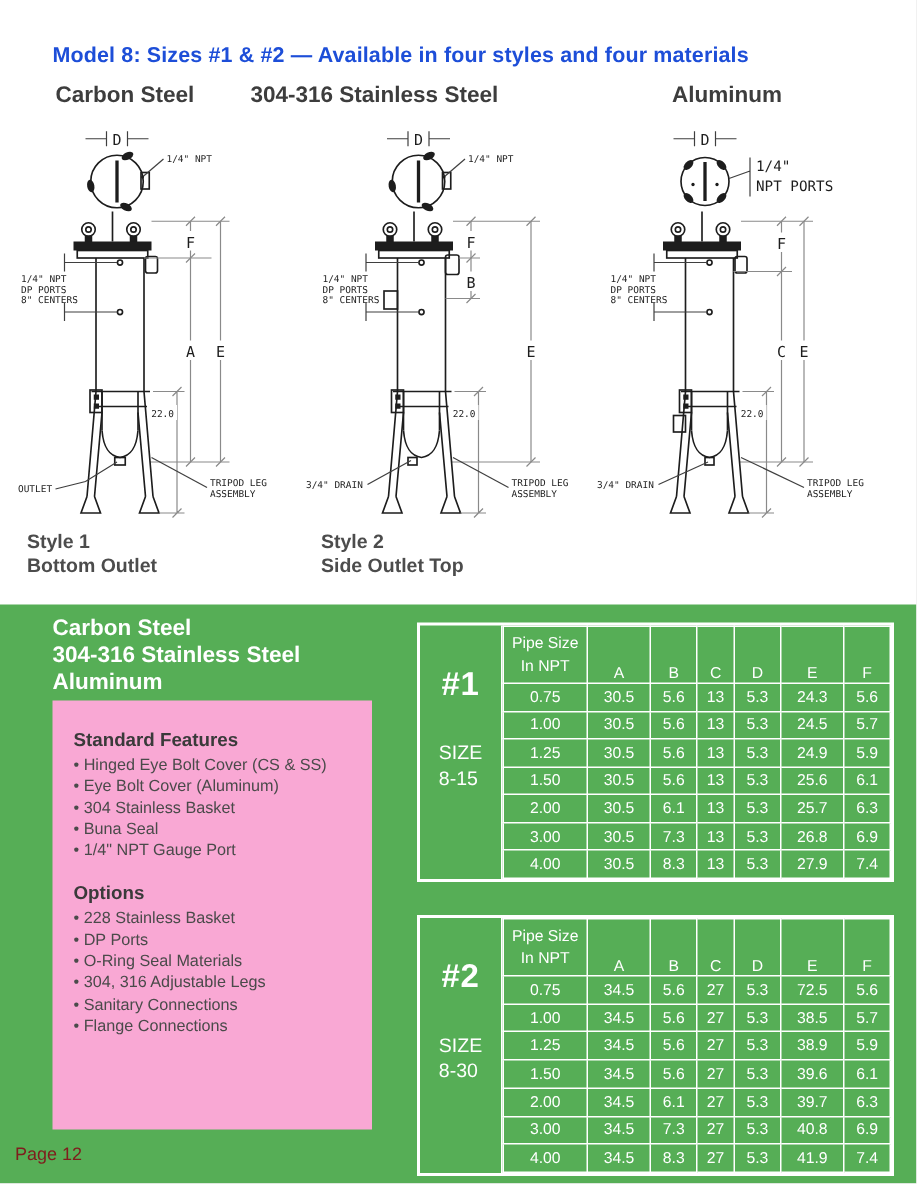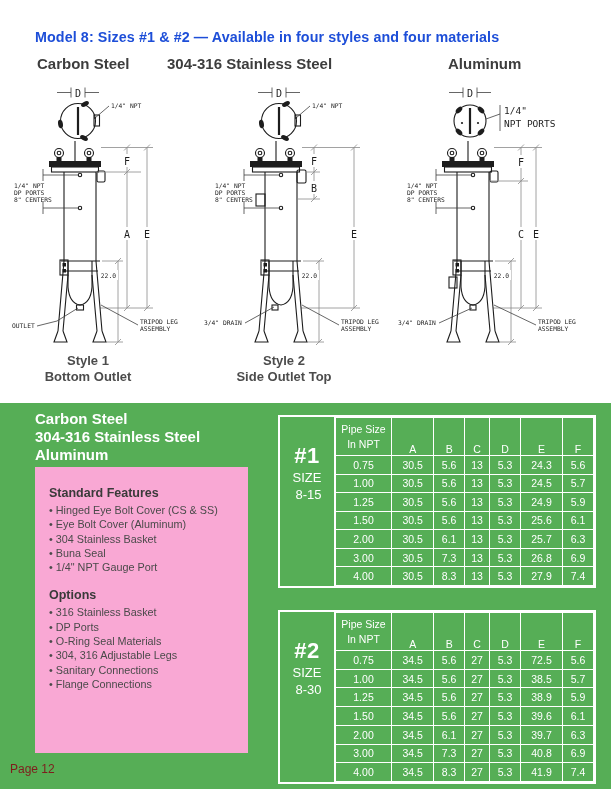--- a/index.html
+++ b/index.html
@@ -11,21 +11,21 @@
   .doc-title {
     position:absolute; left:35px; top:13px; font-size:14.3px; font-weight:bold;
     color:#1d4ed8; letter-spacing:0.1px;margin-top:16px;
   }
   .material-header { position:absolute; top:55px; font-size:15px; font-weight:bold; color:#3d3d3d; }
   .mh1 { left:37px; } .mh2 { left:167px; } .mh3 { left:448px; }
 
   .drawing { position:absolute; top:84px; }
   .dwg1 { left:5px; } .dwg2 { left:196px; } .dwg3 { left:398px; }
 
-  .caption { position:absolute; top:353px; width:140px; text-align:center;
+  .caption { position:absolute; top:353px; width:140px; 
     font-size:13px; font-weight:bold; color:#4c4c4c; line-height:15.5px; }
   .cap1 { left:18px; } .cap2 { left:214px; } .cap3 { left:417px; }
 
   
   .pl  { stroke:#1d1d1d; stroke-width:1.1; fill:none; }
   .pl2 { stroke:#1d1d1d; stroke-width:2.2; fill:none; }
   .plf { fill:#1d1d1d; stroke:none; }
   .dim { stroke:#8a8a8a; stroke-width:0.8; fill:none; }
   .dimd{ stroke:#3f3f3f; stroke-width:0.8; fill:none; }
   .gap { fill:#ffffff; }
@@ -43,21 +43,21 @@
     font-size:10.8px; color:#4a4a4a; line-height:14.3px; }
   .feature-list li::before { content:"• "; }
   .page-number { position:absolute; left:10px; top:359px; color:#7f1d1d; font-size:12px; }
 
   .dim-table-block { position:absolute; left:278px; width:318px;
     border:2px solid #ffffff; display:flex; color:#ffffff; box-sizing:border-box; }
   .tb1 { top:415px; height:173px; } .tb2 { top:610px; height:174px; }
   .label-col { width:54px; border-right:1px solid #ffffff; display:flex; flex-direction:column;
     align-items:center; flex-shrink:0; }
   .table-id { font-size:22px; font-weight:bold; margin-top:26px; letter-spacing:0.5px; }
-  .table-size { font-size:13px; line-height:17px; text-align:right; }
+  .table-size { font-size:13px; margin-top:24px; line-height:17px; text-align:left; }
   table.dims { flex:1; border-collapse:collapse; table-layout:fixed; font-size:10.5px; }
   table.dims th, table.dims td { border:1px solid #ffffff; text-align:center;
     font-weight:normal; padding:0; }
   table.dims thead tr { height:38px; }
   table.dims tbody tr { height:18.5px; }
   th.pipe-header { line-height:15px; vertical-align:middle; font-size:10.5px; }
   th.col-letter { vertical-align:bottom; padding-bottom:4px; }
 </style>
 </head>
 <body>
@@ -266,21 +266,21 @@
       <div class="features-title">Standard Features</div>
       <ul class="feature-list">
           <li>Hinged Eye Bolt Cover (CS &amp; SS)</li>
           <li>Eye Bolt Cover (Aluminum)</li>
           <li>304 Stainless Basket</li>
           <li>Buna Seal</li>
           <li>1/4" NPT Gauge Port</li>
         </ul>
       <div class="features-title">Options</div>
       <ul class="feature-list">
-          <li>316 Stainless Basket</li>
+          <li>228 Stainless Basket</li>
           <li>DP Ports</li>
           <li>O-Ring Seal Materials</li>
           <li>304, 316 Adjustable Legs</li>
           <li>Sanitary Connections</li>
           <li>Flange Connections</li>
         </ul>
     </div>
     <div class="page-number">Page 12</div>
   </div>
 

